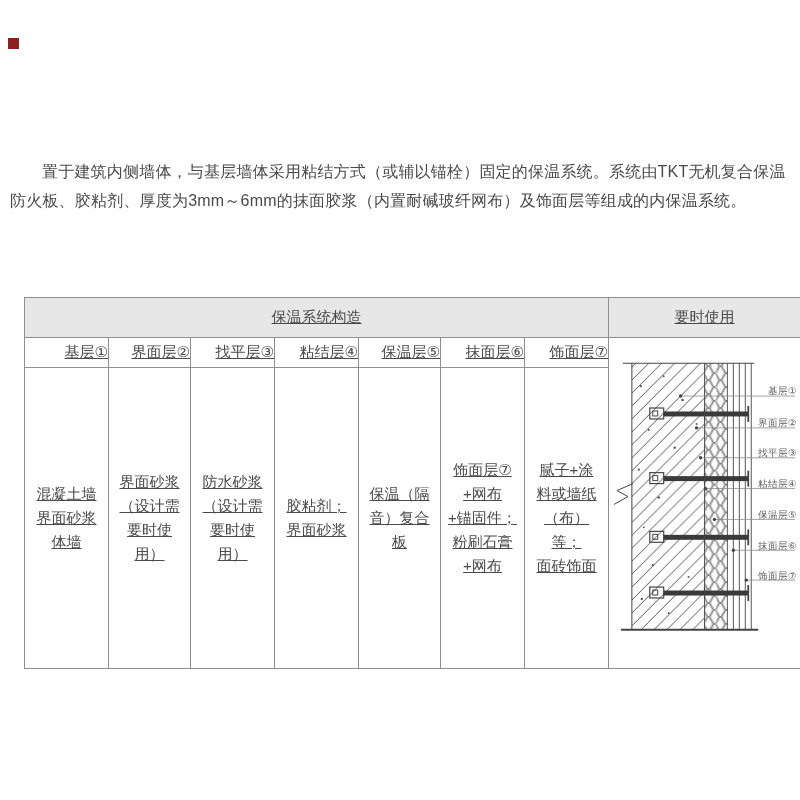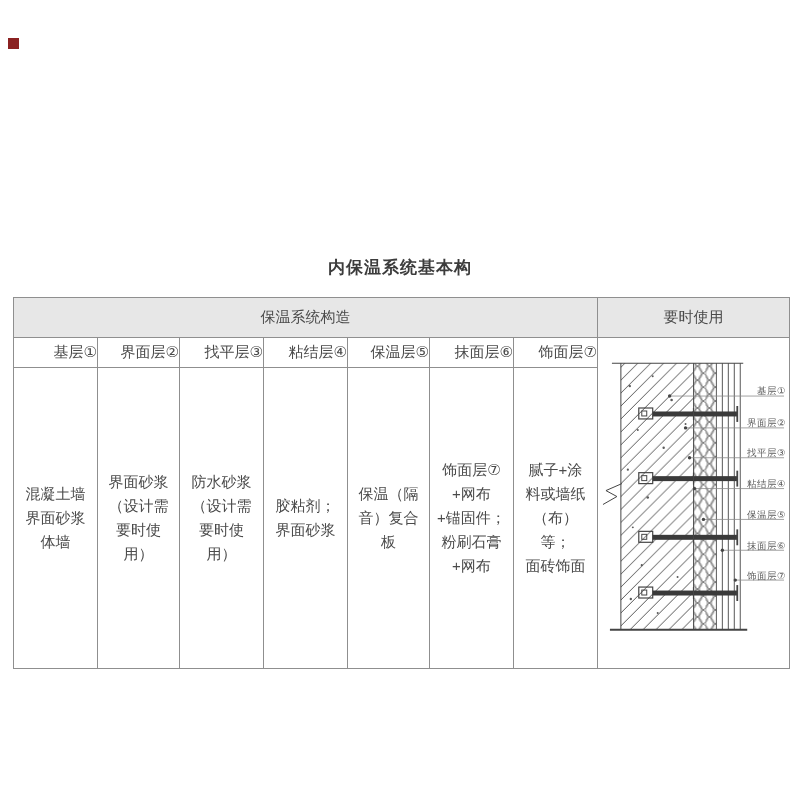--- a/index.html
+++ b/index.html
@@ -8,42 +8,42 @@
   }
   *{margin:0;padding:0;box-sizing:border-box;}
   html,body{background:#ffffff;}
   body{font-family:"Liberation Sans","DejaVu Sans",sans-serif;color:var(--text-primary);}
   .page{position:relative;width:800px;height:800px;background:#ffffff;overflow:hidden;}
   .red-mark{position:absolute;left:8px;top:38px;width:11px;height:11px;background:var(--accent-red);}
   .intro{position:absolute;left:10px;top:157px;width:780px;font-size:16px;line-height:29px;
          text-indent:32px;color:var(--text-primary);letter-spacing:0.2px;}
   .title{position:absolute;left:0;top:256px;width:800px;text-align:center;font-size:17px;
          font-weight:bold;color:#3c3c3c;letter-spacing:1px;}
-  table.spec-table{position:absolute;left:13px;top:297px;width:776px;border-collapse:collapse;
-         table-layout:fixed;font-size:15px;color:var(--text-primary);}
+  table.spec-table{position:absolute;left:24px;top:297px;width:776px;border-collapse:collapse;
+         table-layout:fixed;font-size:15px;color:var(--text-primary);text-decoration:underline;}
   .spec-table th,.spec-table td{border:1px solid var(--table-border);text-align:center;vertical-align:middle;}
   .group-row th{height:40px;background:var(--header-bg);font-weight:normal;font-size:15px;}
   .col-row td{height:30px;background:#ffffff;font-size:15px;text-align:right;}
   .body-row td{height:301px;white-space:pre-line;line-height:24px;padding:2px 6px;font-size:15px;}
   td.diagram-cell{position:relative;padding:0;background:#ffffff;vertical-align:top;}
   td.diagram-cell svg{position:absolute;left:0;top:0;width:100%;height:100%;}
   .dlabel{position:absolute;right:3px;height:11px;line-height:11px;font-size:9.5px;
           color:var(--label-text);letter-spacing:0.5px;z-index:2;}
   .dline{stroke:var(--diagram-line);}
   .lline{stroke:var(--leader-line);}
 </style>
 </head>
 <body>
 
 <div class="page">
 
   <div class="red-mark"></div>
 
-
-  <div class="title">内保温系统基本构</div>
+  <p class="intro">置于建筑内侧墙体，与基层墙体采用粘结方式（或辅以锚栓）固定的保温系统。系统由TKT无机复合保温防火板、胶粘剂、厚度为3mm～6mm的抹面胶浆（内置耐碱玻纤网布）及饰面层等组成的内保温系统。</p>
+
 
   <table class="spec-table">
     <colgroup>
       <col style="width:84px">
         <col style="width:82px">
         <col style="width:84px">
         <col style="width:84px">
       <col style="width:82px">
         <col style="width:84px">
         <col style="width:84px">

